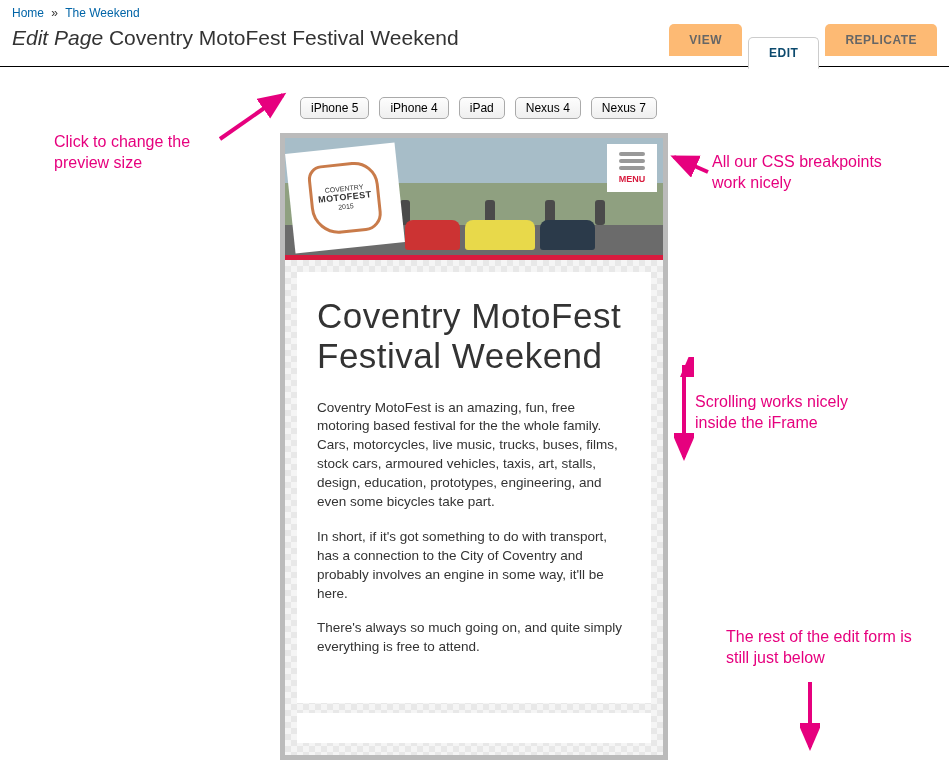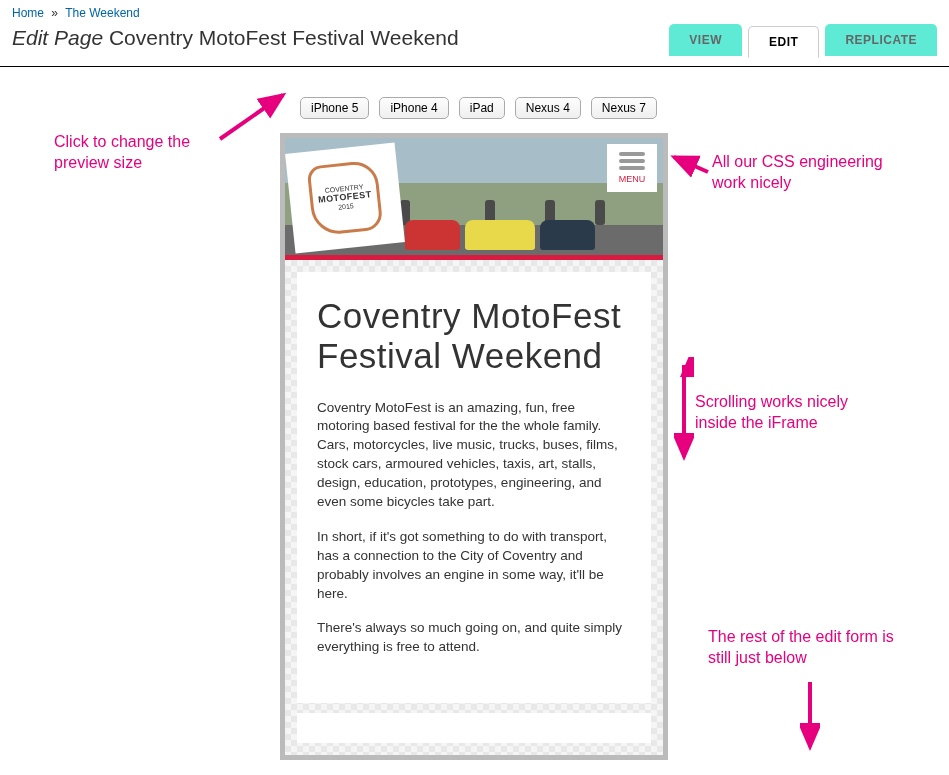--- a/index.html
+++ b/index.html
@@ -4,22 +4,22 @@
 <style>
 * { box-sizing: border-box; margin: 0; padding: 0; }
 body { font-family: "Lucida Grande", "Segoe UI", Arial, sans-serif; background: #fff; width: 949px; }
 .breadcrumb { padding: 6px 12px 4px; font-size: 12px; color: #0064a7; }
 .breadcrumb a { color: #0064a7; text-decoration: none; }
 .breadcrumb .sep { color: #333; margin: 0 4px; }
 .header-row { display: flex; align-items: flex-start; justify-content: space-between; padding: 0 12px 10px; border-bottom: 1px solid #000000; }
 .page-title { font-size: 21px; font-weight: 400; color: #333; padding-top: 2px; }
 .page-title em { font-style: italic; font-weight: 400; }
 .tabs { display: flex; gap: 6px; }
-.tab { padding: 8px 20px; font-size: 12px; font-weight: 700; letter-spacing: 0.5px; color: #666; background: #5eead4; border: none; border-radius: 5px 5px 0 0; cursor: pointer; }
-.tab.active { background: #fff; color: #000000; border: 1px solid #ccc; border-bottom: 1px solid #fff; position: relative; top: 2px; }
+.tab { padding: 8px 20px; font-size: 12px; font-weight: 700; letter-spacing: 0.5px; color: #666; background: #fdba74; border: none; border-radius: 5px 5px 0 0; cursor: pointer; }
+.tab.active { background: #fff; color: #0c4a6e; border: 1px solid #ccc; border-bottom: 1px solid #fff; position: relative; top: 13px; }
 .workspace { position: relative; padding: 30px 0 40px; }
 .device-bar { display: flex; gap: 10px; justify-content: flex-start; padding-left: 300px; margin-bottom: 14px; }
 .dev-btn { font-size: 12px; padding: 3px 10px; background: linear-gradient(#fdfdfd,#efefef); border: 1px solid #aaa; border-radius: 5px; cursor: pointer; }
 .preview-frame { width: 388px; margin-left: 280px; border: 5px solid #bbb; background: #e5e5e5; position: relative; }
 .preview-inner { background: #fff; }
 .hero { position: relative; height: 122px; background: #8fa080; overflow: hidden; border-bottom: 5px solid #d81b3e; }
 .hero-sky { position:absolute; top:0; left:0; right:0; height:45px; background:#a7bdc8; }
 .hero-road { position:absolute; bottom:0; left:0; right:0; height:30px; background:#6b6b6b; }
 .car { position:absolute; bottom:5px; width:55px; height:30px; border-radius:8px 8px 3px 3px; }
 .car1 { left:120px; background:#c33; }
@@ -27,21 +27,21 @@
 .car3 { left:255px; background:#2b3a4a; }
 .person { position:absolute; bottom:30px; width:10px; height:25px; background:#4a4a4a; border-radius:3px; }
 .p1{left:90px} .p2{left:115px} .p3{left:200px} .p4{left:260px} .p5{left:310px}
 .logo-badge { position: absolute; top: 10px; left: 5px; width: 110px; height: 100px; background: #fff; transform: rotate(-6deg); display:flex; align-items:center; justify-content:center; }
 .logo-gear { width:70px; height:70px; border:3px solid #c97b4a; border-radius:20% 35% 25% 40%; position:relative; display:flex; align-items:center; justify-content:center; }
 .logo-text { font-size:7px; text-align:center; color:#333; line-height:1.1; }
 .logo-text .big { font-weight:700; font-size:9px; letter-spacing:0.5px; }
 .menu-btn { position: absolute; top: 6px; right: 6px; width: 50px; height: 48px; background: #fff; display:flex; flex-direction:column; align-items:center; justify-content:center; gap:2px; cursor:pointer; }
 .menu-lines { display:flex; flex-direction:column; gap:3px; }
 .menu-line { width:26px; height:4px; background:#999; border-radius:2px; }
-.menu-label { font-size:9px; color:#d81b3e; font-weight:400; margin-top:2px; }
+.menu-label { font-size:9px; color:#d81b3e; font-weight:700; margin-top:2px; }
 .content-area { padding: 12px; background: repeating-conic-gradient(#e8e8e8 0% 25%, #f5f5f5 0% 50%) 0 0/12px 12px; }
 .content-card { background:#fff; padding: 24px 20px 30px; }
 .content-title { font-family: "Century Gothic","Avant Garde",sans-serif; font-size: 35px; font-weight: 300; line-height: 1.15; color: #333; margin-bottom: 22px; letter-spacing:0.5px; }
 .content-body { font-size: 13.5px; line-height: 1.4; color: #333; }
 .content-body p { margin-bottom: 16px; }
 .content-body strong { font-weight: 400; }
 .content-spacer { height: 30px; background:#fff; margin-top:10px; }
 .annot { position: absolute; color: #e6007e; font-size: 16px; font-family: Arial, sans-serif; line-height: 1.3; }
 .arrow { position: absolute; }
 .arrow svg { display:block; }
@@ -127,21 +127,21 @@
     <svg width="80" height="60">
         <defs>
           <marker id="ah1" markerWidth="8" markerHeight="8" refX="6" refY="3" orient="auto">
             <path d="M0,0 L7,3 L0,6 Z" fill="#e6007e"></path>
           </marker>
         </defs>
         <line x1="5" y1="52" x2="68" y2="8" stroke="#e6007e" stroke-width="4" marker-end="url(#ah1)"></line>
       </svg>
   </div>
 
-  <div class="annot" style="top:85px; left:712px; width:200px;">All our CSS engineering work nicely</div>
+  <div class="annot" style="top:85px; left:712px; width:200px;">All our CSS breakpoints work nicely</div>
   <div class="arrow" style="top:80px; left:668px;">
     <svg width="45" height="35">
         <defs>
           <marker id="ah2" markerWidth="8" markerHeight="8" refX="6" refY="3" orient="auto">
             <path d="M0,0 L7,3 L0,6 Z" fill="#e6007e"></path>
           </marker>
         </defs>
         <line x1="40" y1="25" x2="6" y2="10" stroke="#e6007e" stroke-width="4" marker-end="url(#ah2)"></line>
       </svg>
   </div>
@@ -154,21 +154,21 @@
             <path d="M0,0 L7,3 L0,6 Z" fill="#e6007e"></path>
           </marker>
           <marker id="ahdn" markerWidth="8" markerHeight="8" refX="6" refY="3" orient="auto">
             <path d="M0,0 L7,3 L0,6 Z" fill="#e6007e"></path>
           </marker>
         </defs>
         <line x1="10" y1="8" x2="10" y2="100" stroke="#e6007e" stroke-width="4" marker-start="url(#ahup)" marker-end="url(#ahdn)"></line>
       </svg>
   </div>
 
-  <div class="annot" style="top:560px; left:708px; width:210px;">The rest of the edit form is still just below</div>
+  <div class="annot" style="top:560px; left:726px; width:210px;">The rest of the edit form is still just below</div>
   <div class="arrow" style="top:610px; left:800px;">
     <svg width="20" height="80">
         <defs>
           <marker id="ah4" markerWidth="8" markerHeight="8" refX="6" refY="3" orient="auto">
             <path d="M0,0 L7,3 L0,6 Z" fill="#e6007e"></path>
           </marker>
         </defs>
         <line x1="10" y1="5" x2="10" y2="70" stroke="#e6007e" stroke-width="4" marker-end="url(#ah4)"></line>
       </svg>
   </div>

